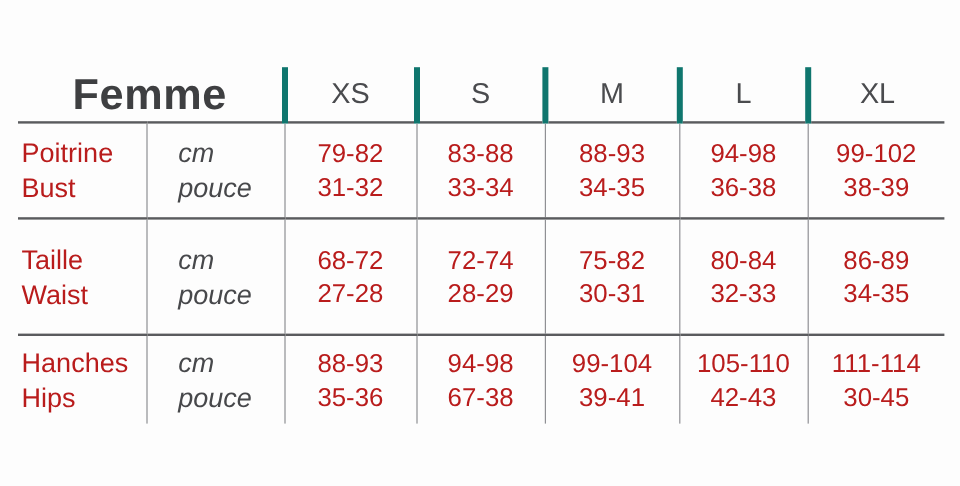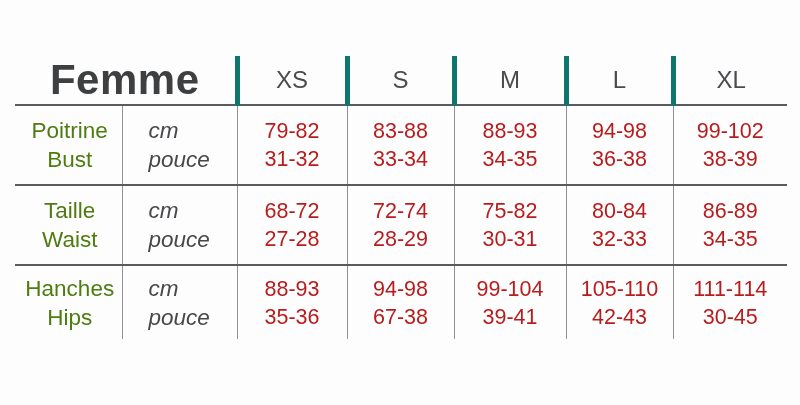--- a/index.html
+++ b/index.html
@@ -34,21 +34,21 @@
   col.c-l     { width: 107px; }
   col.c-xl    { width: 114px; }
 
   thead tr { height: 46px; }
   th {
     font-weight: normal;
     padding: 0;
     vertical-align: middle;
   }
   th.title {
-    font-size: 42px;
+    font-size: 36px;
     font-weight: 700;
     color: #3e3f41;
     text-align: center;
     letter-spacing: 0.5px;
   }
   th.size {
     font-size: 24px;
     color: #4a4b4e;
     text-align: center;
     border-left: 5px solid #0f766e;
@@ -56,28 +56,27 @@
 
   tbody td {
     border-top: 2px solid #5a5b5e;
     padding: 0;
     vertical-align: middle;
   }
   tbody td + td {
     border-left: 1px solid #8f9094;
   }
   tr.r1 { height: 80px; }
-  tr.r2 { height: 80px; }
+  tr.r2 { height: 97px; }
   tr.r3 { height: 74px; }
 
   td.label {
     font-size: 22.5px;
-    color: #4d7c0f;
+    color: #b91c1c;
     padding-left: 3px;
-    text-align: center;
   }
   td.label span,
   td.unit span,
   td.val span {
     display: block;
     line-height: 29px;
   }
   td.unit {
     font-size: 22.5px;
     font-style: italic;

